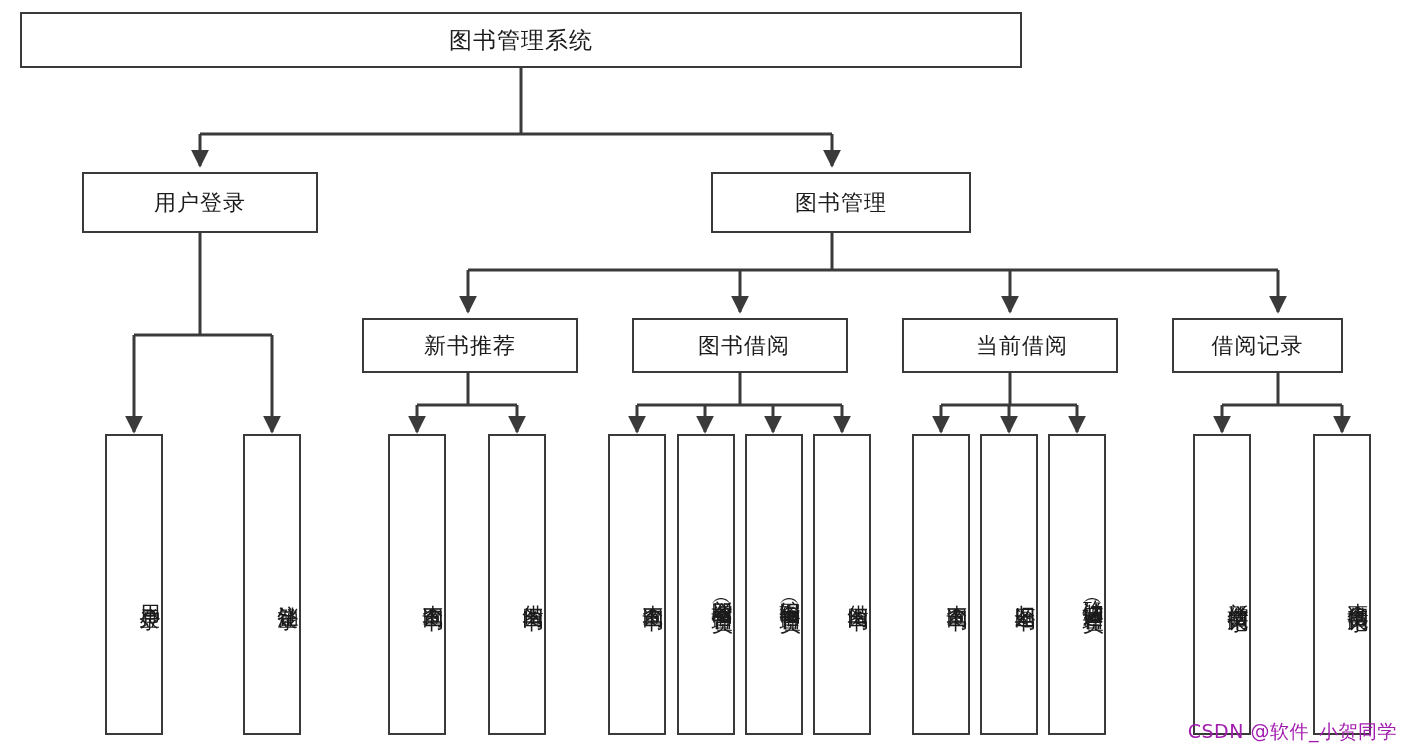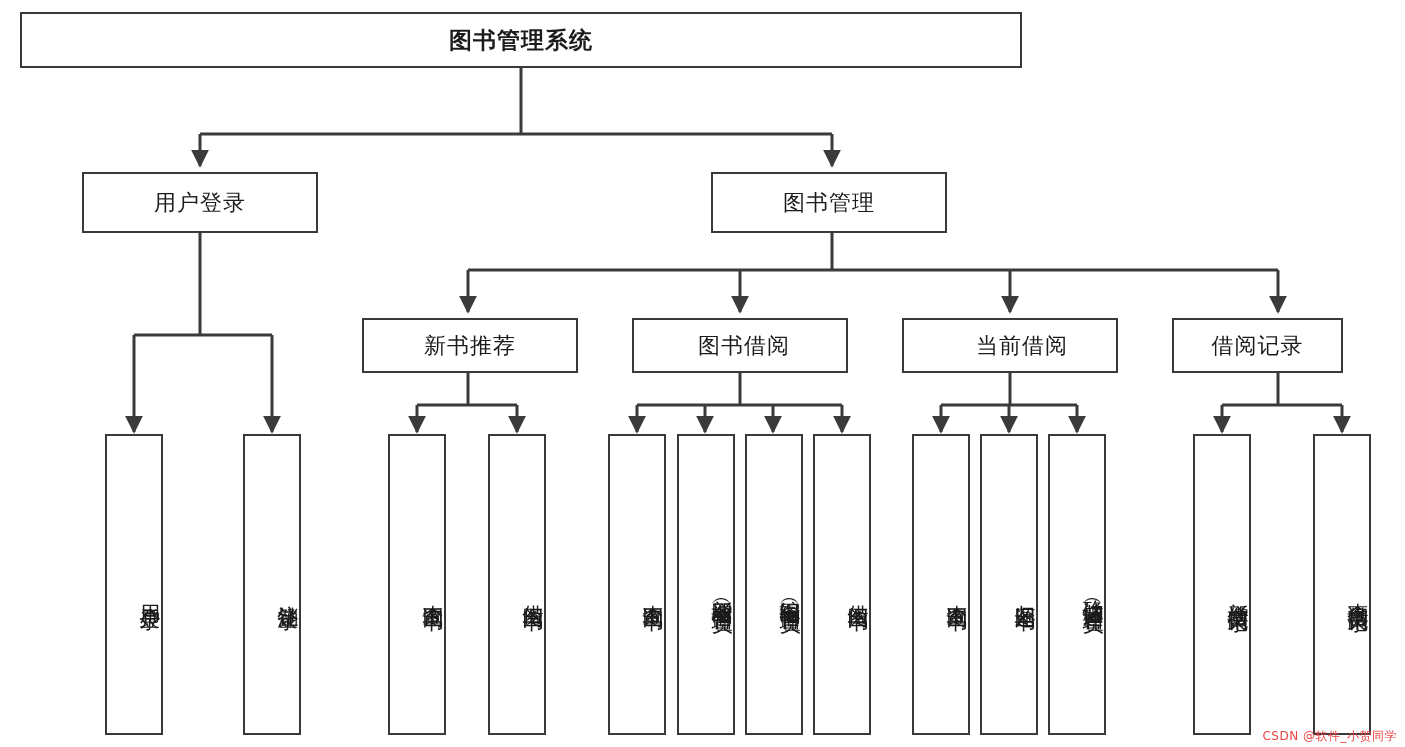--- a/index.html
+++ b/index.html
@@ -47,28 +47,27 @@
     justify-content: center;
     padding-top: 14px;
     line-height: 1.05;
   }
   .node .lbl {
     display: block;
     white-space: nowrap;
   }
   #root-node {
     font-size: 23px;
-    font-weight: bold;
   }
   .watermark {
     position: absolute;
     right: 8px;
     bottom: 2px;
-    font-size: 12px;
-    color: #ef4444;
+    font-size: 19px;
+    color: #a21caf;
     white-space: nowrap;
     letter-spacing: 0.5px;
   }
 </style>
 </head>
 <body>
 
 <div id="canvas">
 
   <svg id="edges" viewBox="0 0 1405 747" xmlns="http://www.w3.org/2000/svg">
@@ -121,21 +120,21 @@
     </g>
   </svg>
 
   <div class="node horiz" id="root-node" style="left:20px; top:12px; width:1002px; height:56px;">
     <span class="lbl">图书管理系统</span>
   </div>
 
   <div class="node horiz" style="left:82px; top:172px; width:236px; height:61px;">
     <span class="lbl">用户登录</span>
   </div>
-  <div class="node horiz" style="left:711px; top:172px; width:236px; height:61px;">
+  <div class="node horiz" style="left:711px; top:172px; width:260px; height:61px;">
     <span class="lbl">图书管理</span>
   </div>
 
   <div class="node horiz" style="left:362px; top:318px; width:216px; height:55px;text-align:right;">
     <span class="lbl">新书推荐</span>
   </div>
   <div class="node horiz" style="left:632px; top:318px; width:216px; height:55px;padding-left:8px;">
     <span class="lbl">图书借阅</span>
   </div>
   <div class="node horiz" style="left:902px; top:318px; width:216px; height:55px;padding-left:24px;">

